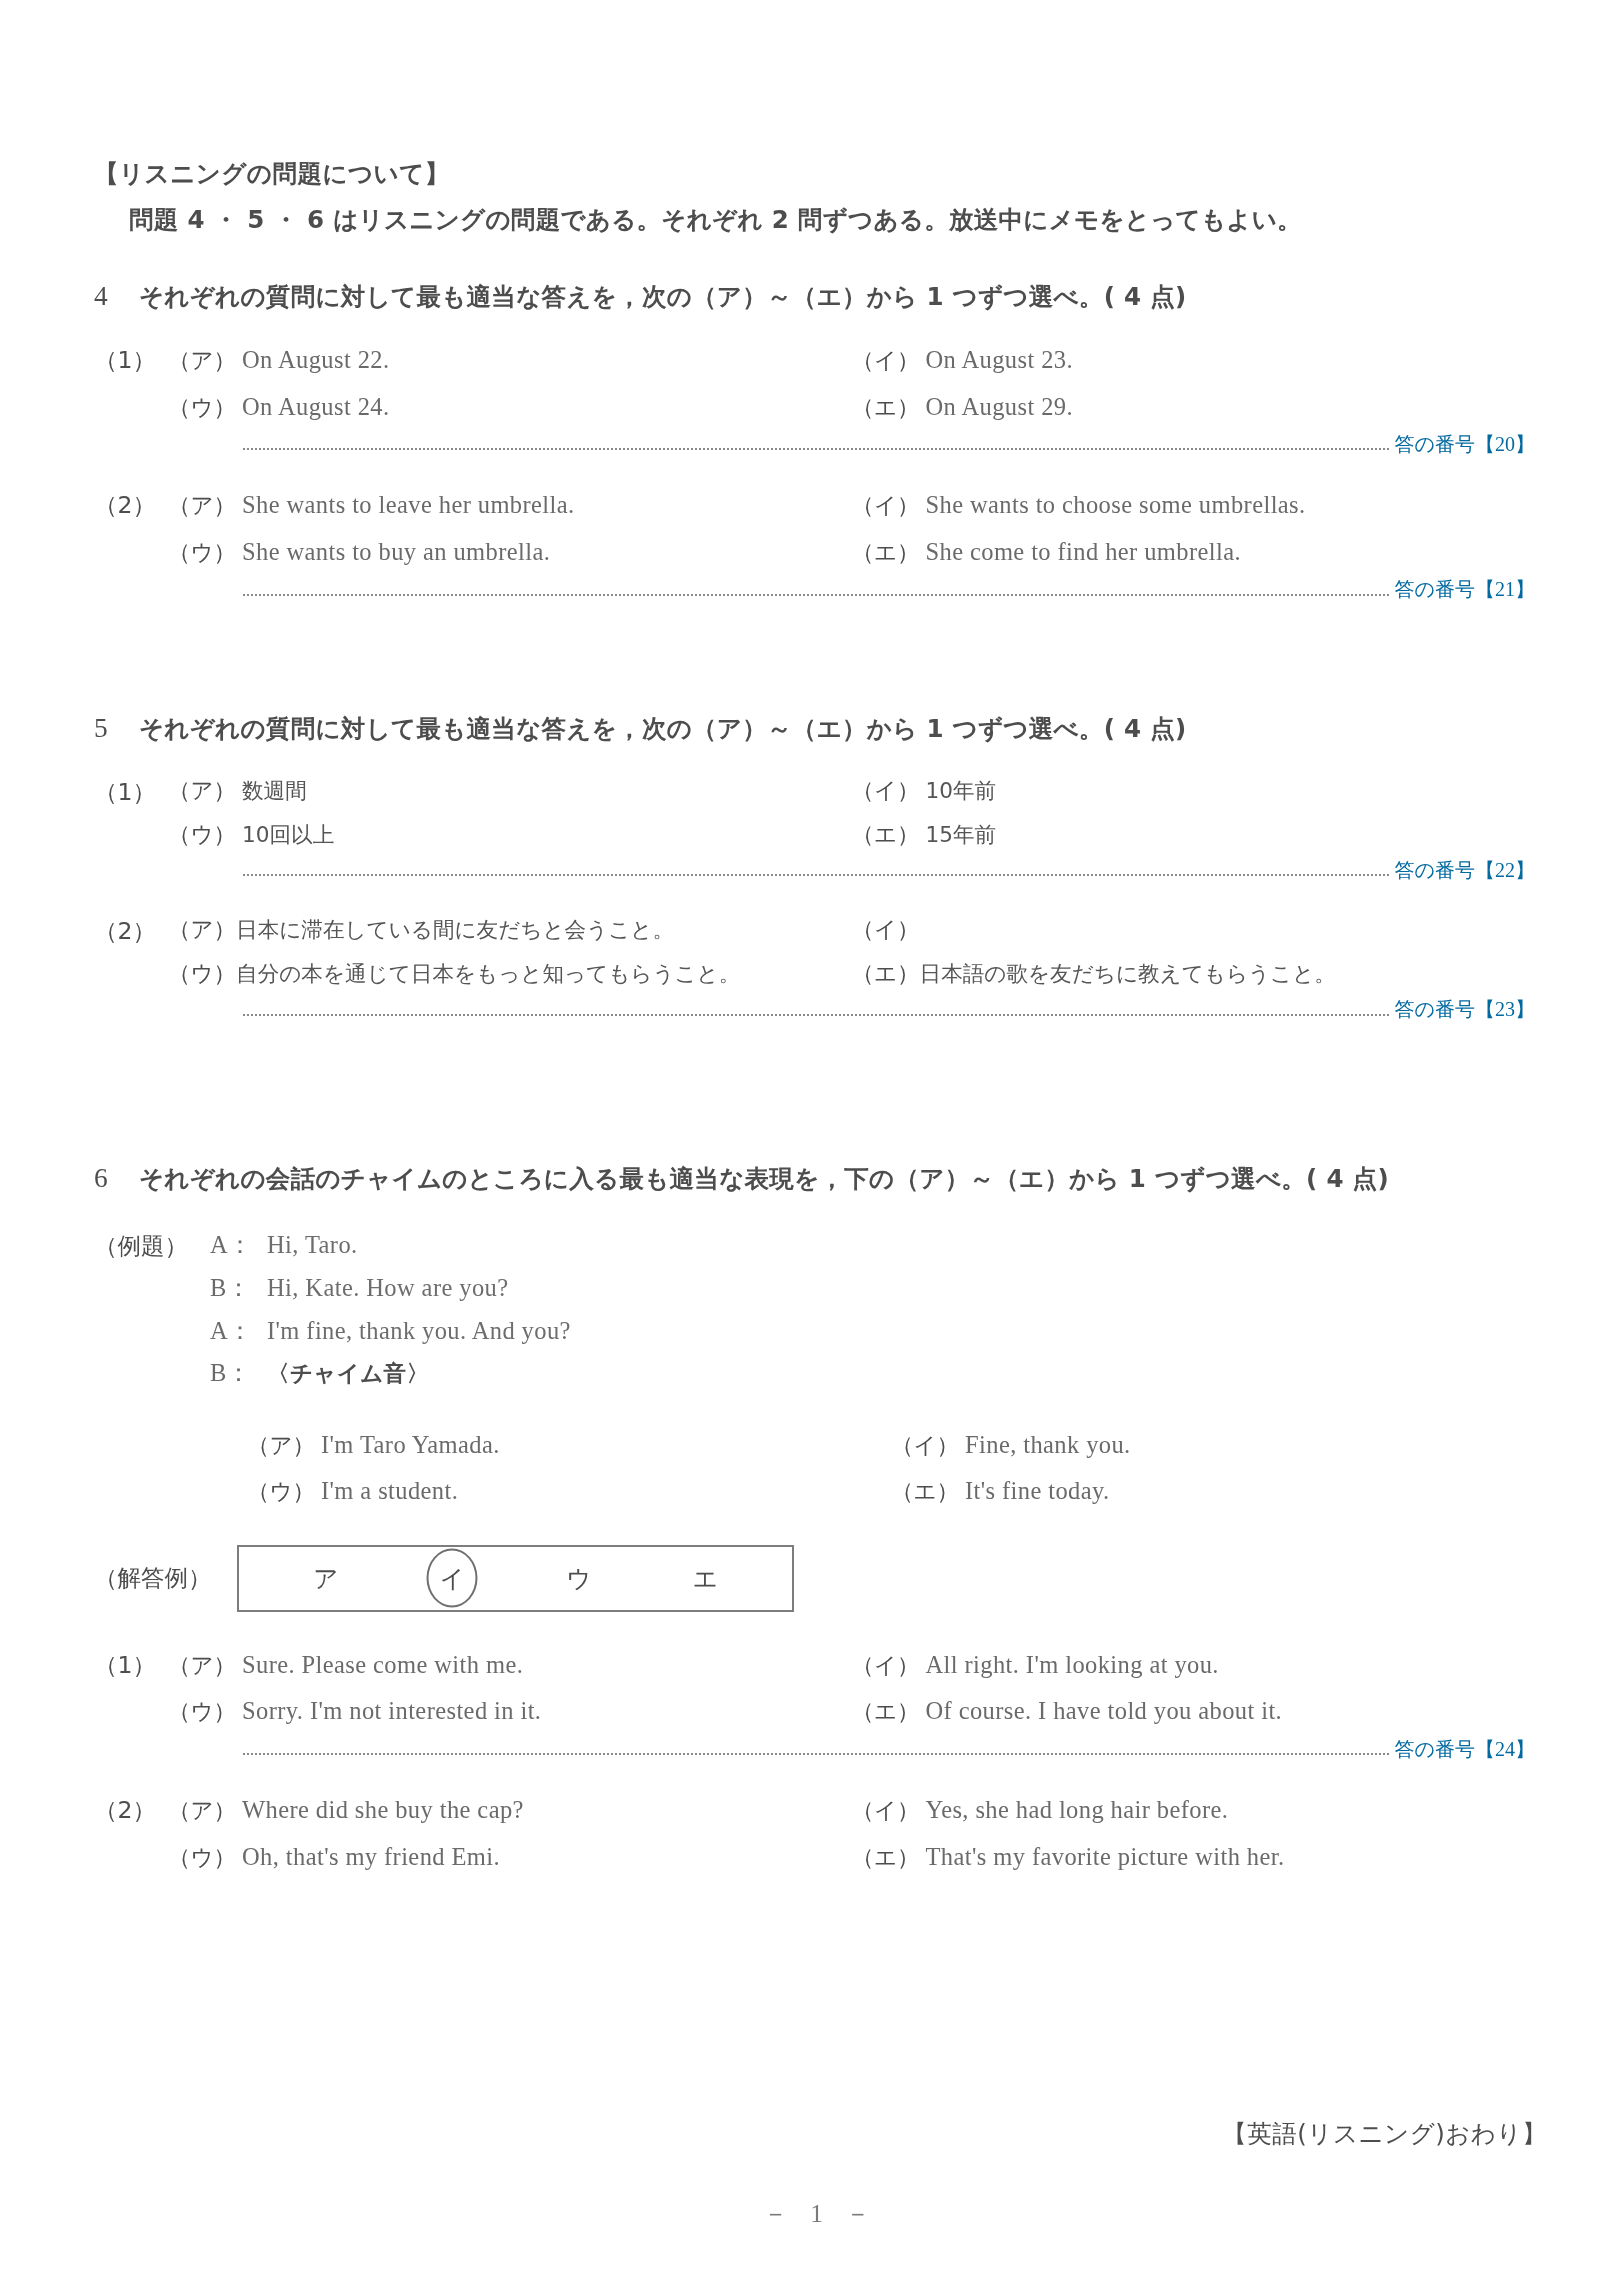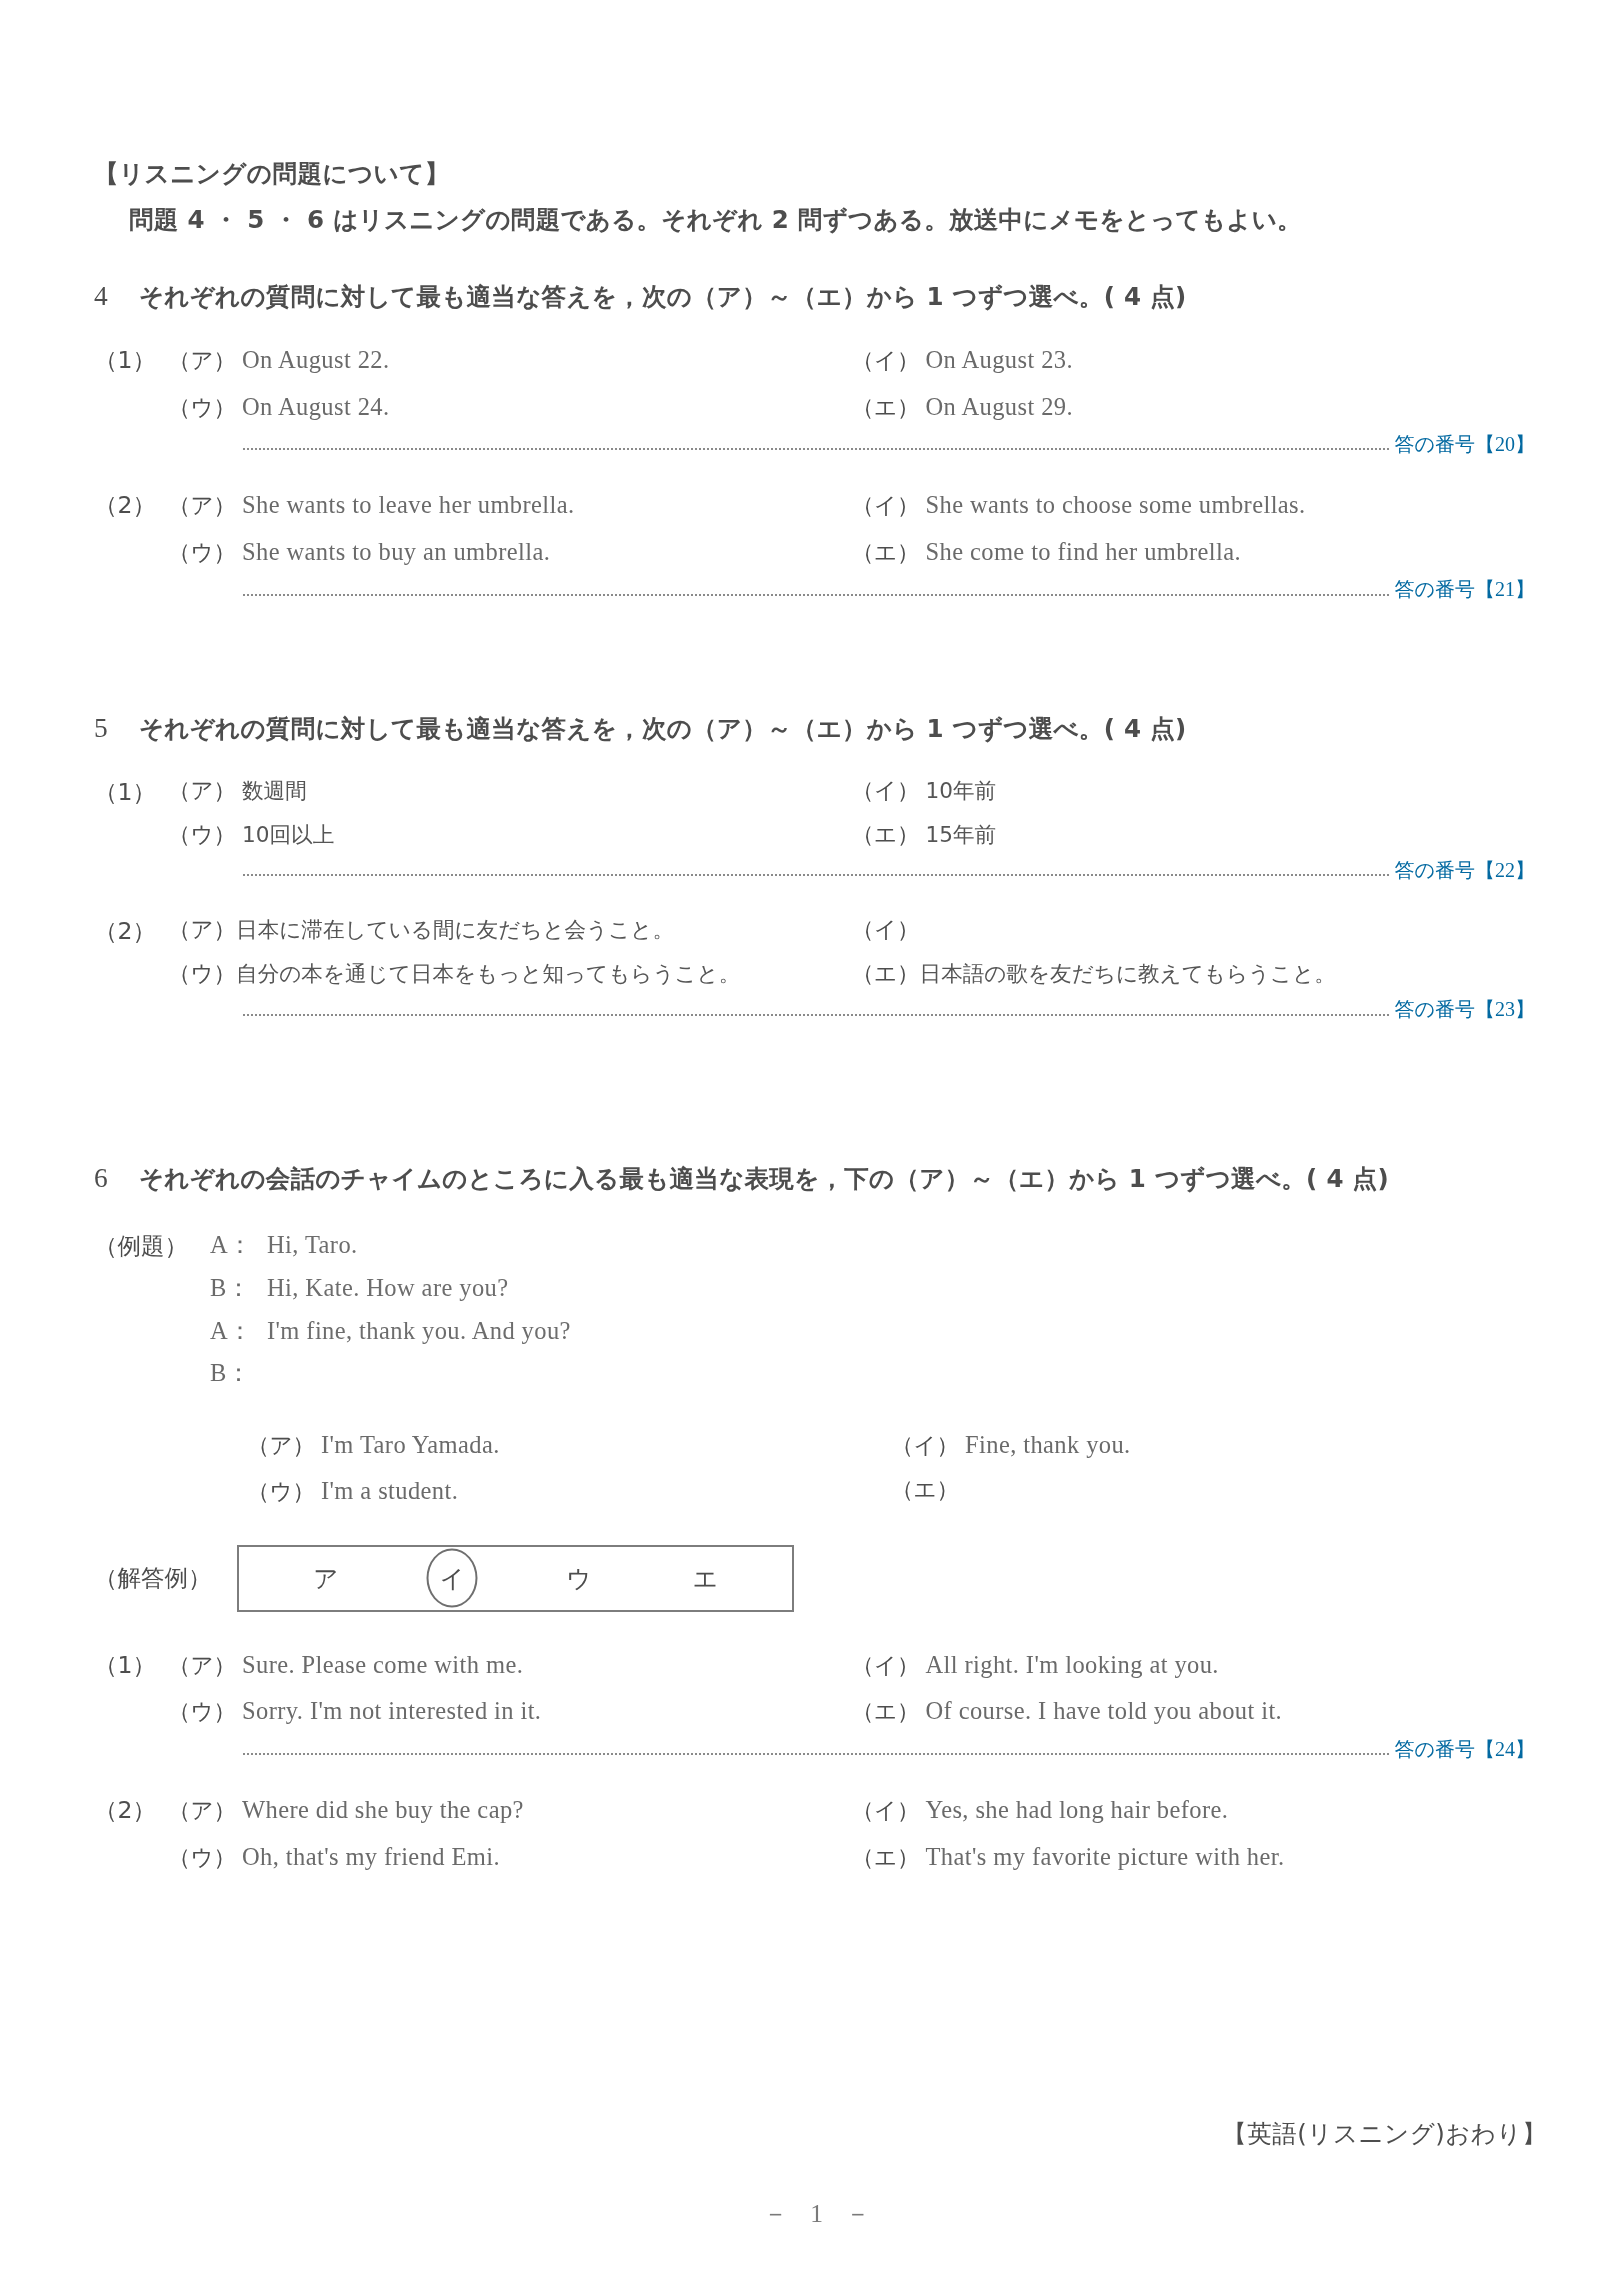--- a/index.html
+++ b/index.html
@@ -418,39 +418,41 @@
         <div class="dialog-line">
           <span class="spk">B：</span>
           <span class="utt en">Hi, Kate.  How are you?</span>
         </div>
         <div class="dialog-line">
           <span class="spk">A：</span>
           <span class="utt en">I'm fine, thank you.  And you?</span>
         </div>
         <div class="dialog-line">
           <span class="spk">B：</span>
+          <span class="utt chime">〈チャイム音〉</span>
         </div>
       </div>
     </div>
 
     <div class="example-choices">
       <div class="choice">
         <span class="choice-key">（ア）</span>
         <span class="choice-text en">I'm Taro Yamada.</span>
       </div>
       <div class="choice">
         <span class="choice-key">（イ）</span>
         <span class="choice-text en">Fine, thank you.</span>
       </div>
       <div class="choice">
         <span class="choice-key">（ウ）</span>
         <span class="choice-text en">I'm a student.</span>
       </div>
       <div class="choice">
         <span class="choice-key">（エ）</span>
+        <span class="choice-text en">It's fine today.</span>
       </div>
     </div>
 
     <div class="ansexample">
       <div class="ansexample-label">（解答例）</div>
       <div class="ansbox">
         <span class="ansopt">ア</span>
         <span class="ansopt circled">イ</span>
         <span class="ansopt">ウ</span>
         <span class="ansopt">エ</span>

